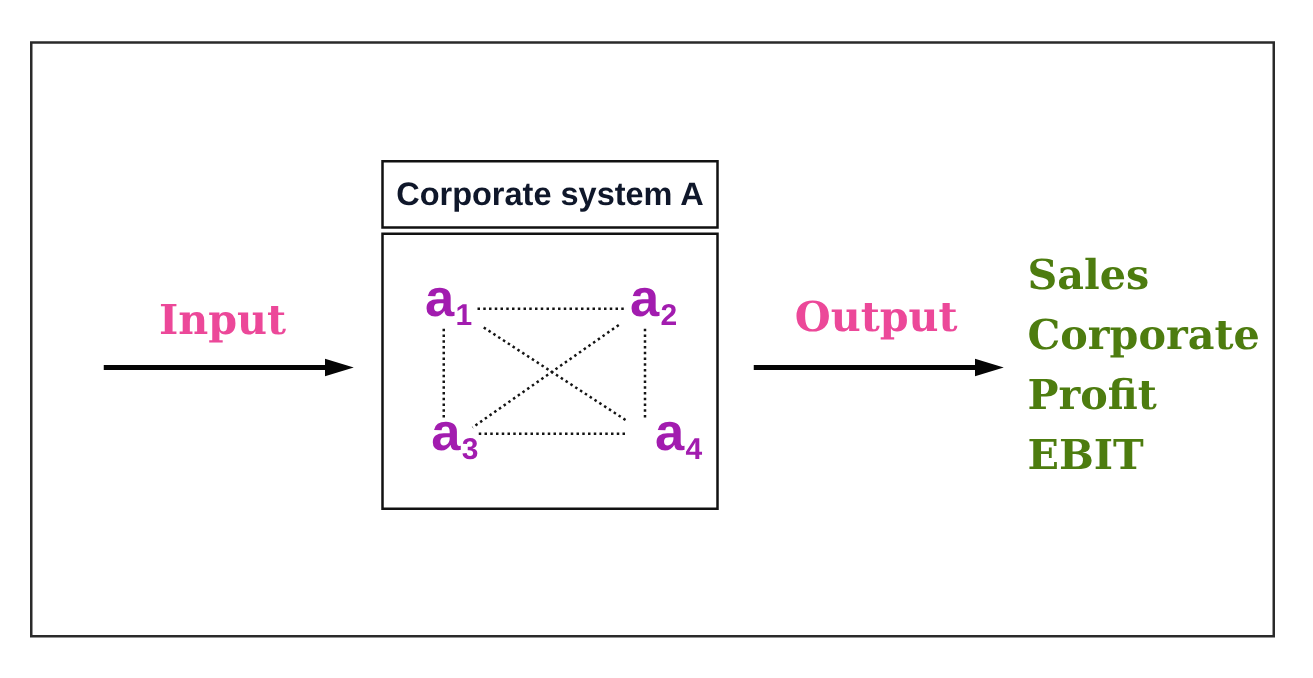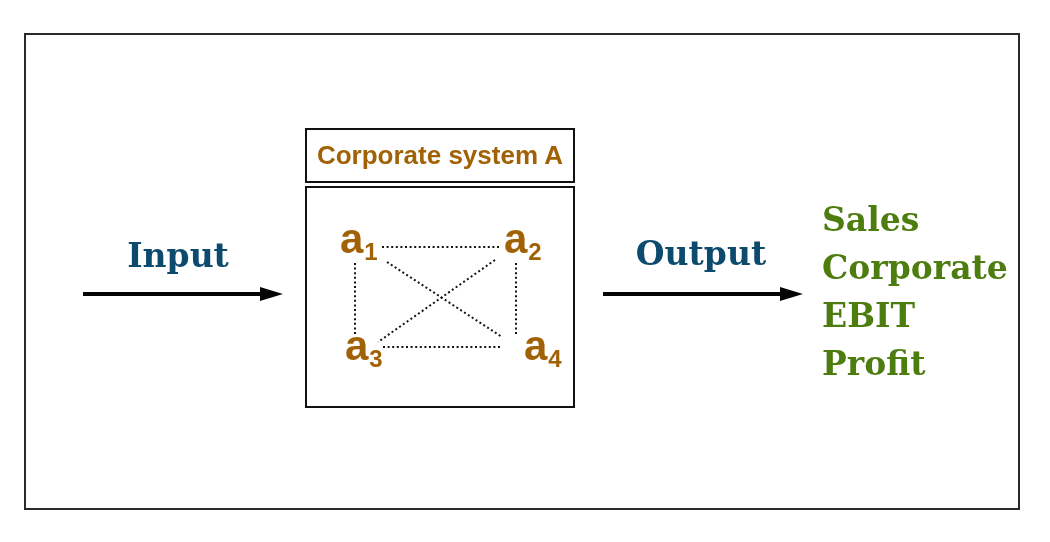--- a/index.html
+++ b/index.html
@@ -20,21 +20,21 @@
     background: #ffffff;
   }
   .flow-label {
     position: absolute;
     width: 200px;
     text-align: center;
     font-family: "DejaVu Serif", "Liberation Serif", serif;
     font-weight: bold;
     font-size: 33px;
     line-height: 36px;
-    color: #0c4a6e;
+    color: #ec4899;
     white-space: nowrap;
   }
   #input-label  { left: 78px;  top: 238px; }
   #output-label { left: 601px; top: 236px; }
   .arrow { position: absolute; height: 14px; width: 200px; }
   #input-arrow  { left: 83px;  top: 287px; }
   #output-arrow { left: 603px; top: 287px; }
   .arrow .shaft {
     position: absolute;
     left: 0; right: 18px; top: 5px; height: 4px;
@@ -50,21 +50,21 @@
   }
   .system-title-box {
     position: absolute;
     left: 305px; top: 128px;
     width: 270px; height: 55px;
     border: 2px solid #111111;
     box-sizing: border-box;
     display: flex; align-items: center; justify-content: center;
     font-weight: bold;
     font-size: 26px;
-    color: #a16207;
+    color: #0f172a;
     letter-spacing: 0px;
     white-space: nowrap;
     background: #ffffff;
   }
   .system-body-box {
     position: absolute;
     left: 305px; top: 186px;
     width: 270px; height: 222px;
     border: 2px solid #111111;
     box-sizing: border-box;
@@ -78,21 +78,21 @@
   .edges-svg line {
     stroke: #141414;
     stroke-width: 2;
     stroke-dasharray: 2 2.6;
   }
   .node {
     position: absolute;
     font-weight: bold;
     font-size: 42px;
     line-height: 1;
-    color: #a16207;
+    color: #a21caf;
     white-space: nowrap;
   }
   #node-a1 { left: 340px; top: 218px; }
   #node-a2 { left: 504px; top: 218px; }
   #node-a3 { left: 345px; top: 325px; }
   #node-a4 { left: 524px; top: 325px; }
   .node .sub {
     font-size: 24px;
     line-height: 1;
     vertical-align: -7px;
@@ -146,17 +146,17 @@
   <div class="flow-label" id="output-label">Output</div>
 
   <div class="arrow" id="output-arrow">
     <div class="shaft"></div>
     <div class="head"></div>
   </div>
 
   <div class="outputs-list">
     <div class="output-item">Sales</div>
     <div class="output-item">Corporate</div>
+    <div class="output-item">Profit</div>
     <div class="output-item">EBIT</div>
-    <div class="output-item">Profit</div>
   </div>
 
 </div>
 
 </body></html>

